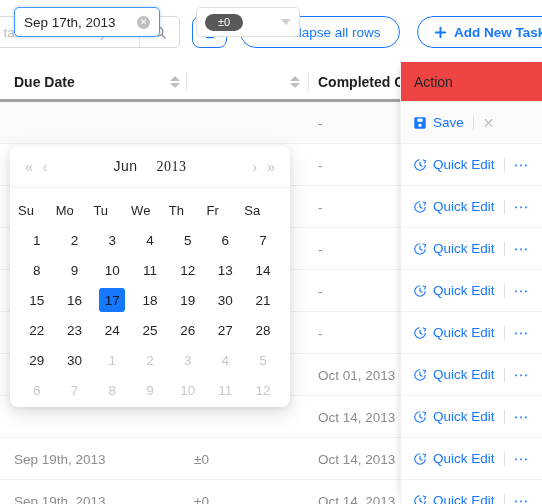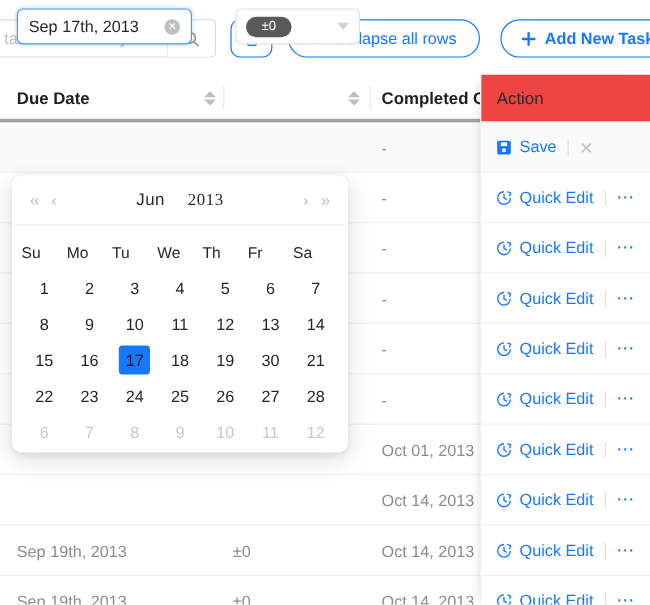--- a/index.html
+++ b/index.html
@@ -523,20 +523,29 @@
             <tr>
               <td class=""><span class="d">22</span></td>
               <td class=""><span class="d">23</span></td>
               <td class=""><span class="d">24</span></td>
               <td class=""><span class="d">25</span></td>
               <td class=""><span class="d">26</span></td>
               <td class=""><span class="d">27</span></td>
               <td class=""><span class="d">28</span></td>
             </tr>
             <tr>
+              <td class=""><span class="d">29</span></td>
+              <td class=""><span class="d">30</span></td>
+              <td class="out"><span class="d">1</span></td>
+              <td class="out"><span class="d">2</span></td>
+              <td class="out"><span class="d">3</span></td>
+              <td class="out"><span class="d">4</span></td>
+              <td class="out"><span class="d">5</span></td>
+            </tr>
+            <tr>
               <td class="out"><span class="d">6</span></td>
               <td class="out"><span class="d">7</span></td>
               <td class="out"><span class="d">8</span></td>
               <td class="out"><span class="d">9</span></td>
               <td class="out"><span class="d">10</span></td>
               <td class="out"><span class="d">11</span></td>
               <td class="out"><span class="d">12</span></td>
             </tr>
           </tbody>
       </table>

